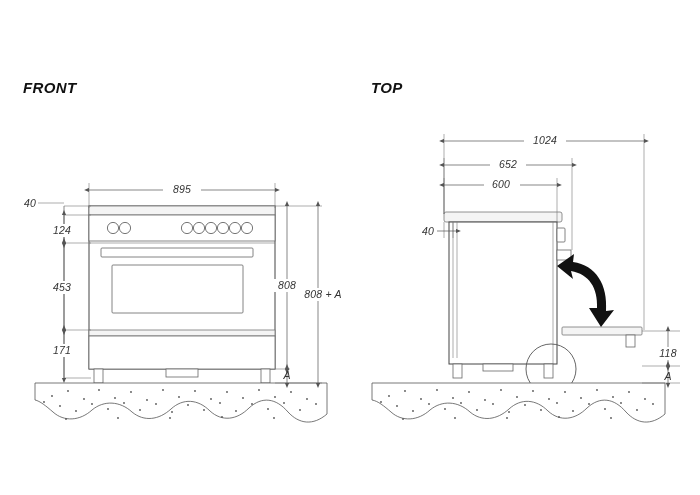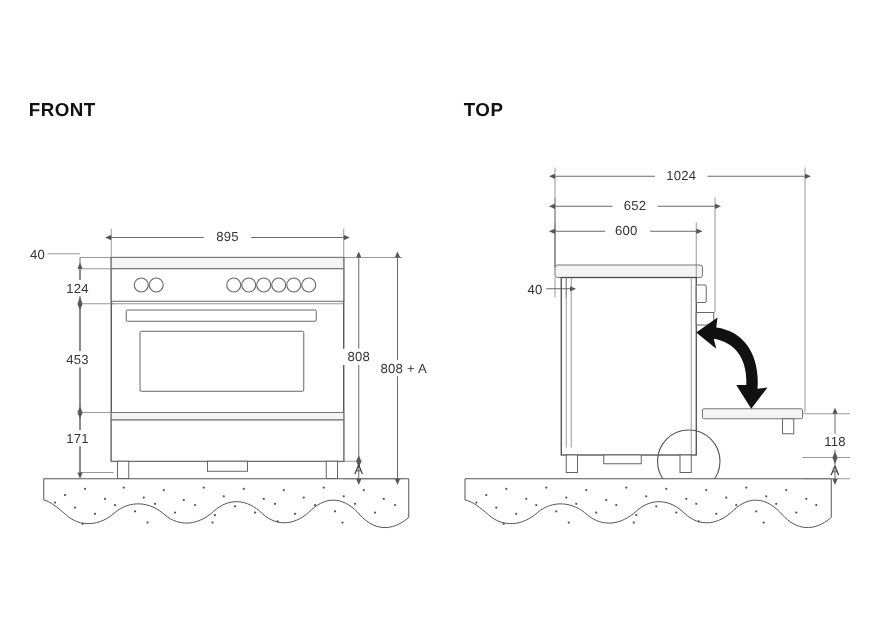--- a/index.html
+++ b/index.html
@@ -14,20 +14,21 @@
     font-family: "Liberation Sans", sans-serif;
     overflow: hidden;
     position: relative;
   }
   #drawing-root {
     position: absolute;
     left: 0;
     top: 0;
     width: 556px;
     height: 495px;
+    font-style: italic;
   }
   svg#tech-drawing {
     display: block;
     width: 700px;
     height: 495px;
     background: #ffffff;
   }
   .view-title {
     font-family: "Liberation Sans", sans-serif;
     font-size: 15px;

